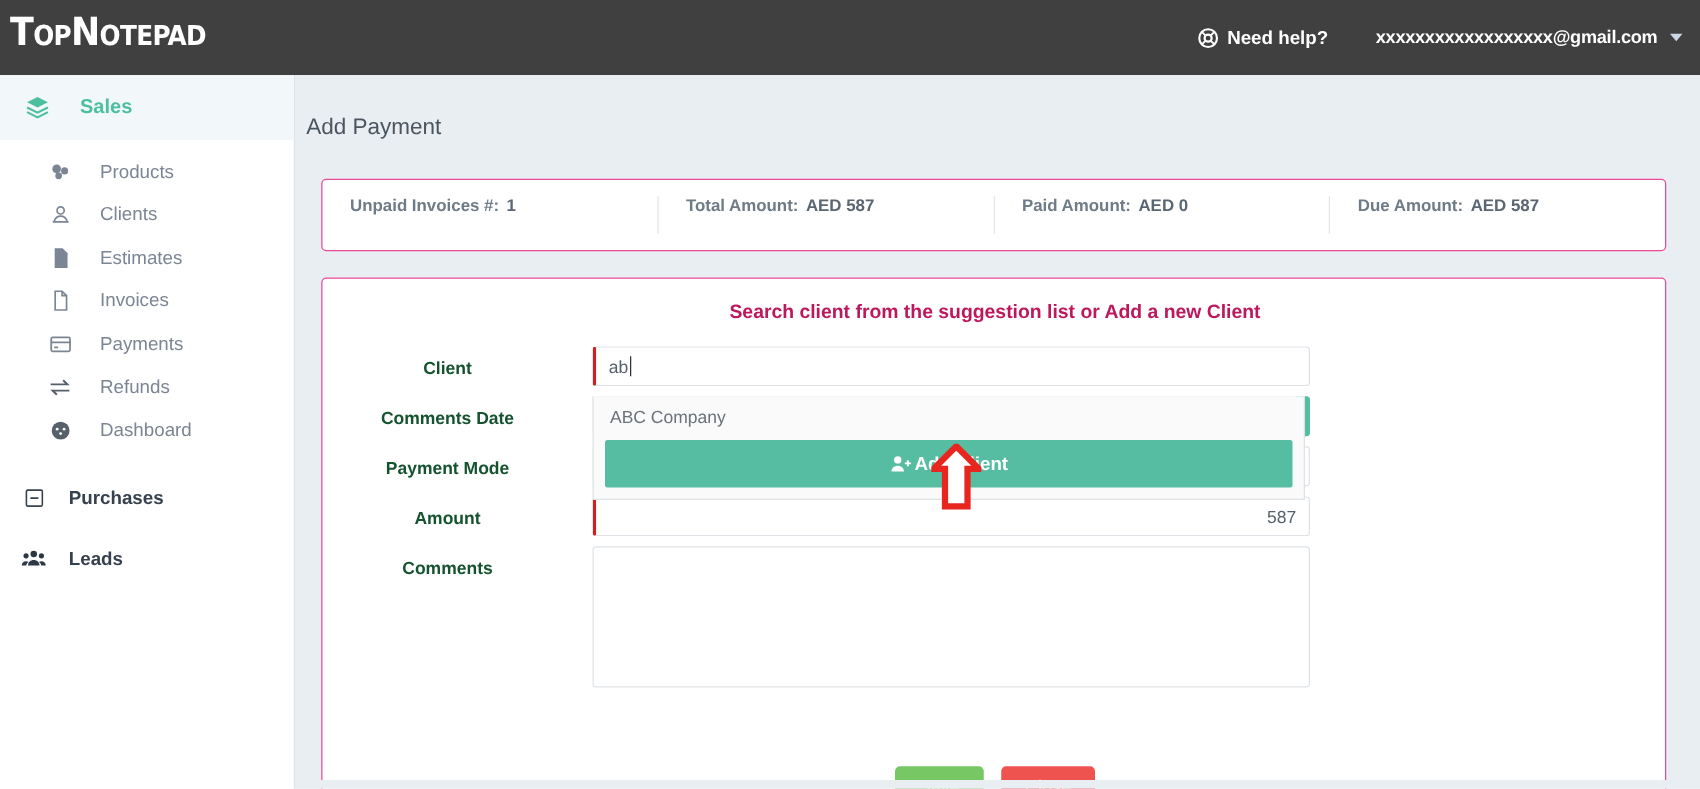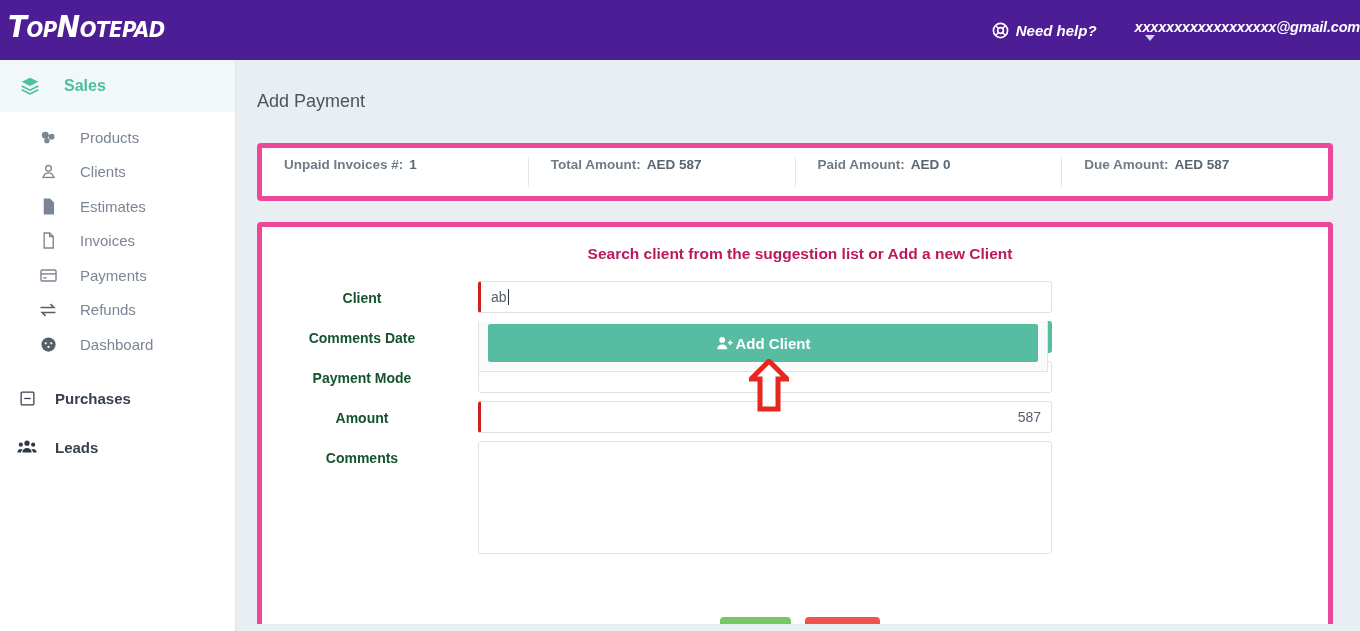--- a/index.html
+++ b/index.html
@@ -8,22 +8,21 @@
     width: 1360px; height: 631px;
     overflow: hidden;
     font-family: "Liberation Sans", sans-serif;
     background: #ffffff;
   }
   #app { position: relative; width: 1360px; height: 631px; }
 
   
   .header {
     position: absolute; left: 0; top: 0; width: 1360px; height: 60px;
-    background: #4c1d95;
-    font-style: italic;
+    background: #404040;
   }
   .logo {
     position: absolute; left: 8px; top: 8px;
     font-family: "DejaVu Sans Condensed", "Liberation Sans", sans-serif;
     font-weight: bold;
     font-size: 31px;
     letter-spacing: -0.5px;
     color: #ffffff;
     font-variant: small-caps;
     text-transform: none;
@@ -45,21 +44,21 @@
     letter-spacing: -0.2px;
   }
   .caret-down {
     width: 0; height: 0; margin-left: 10px; margin-right: 14px;
     border-left: 5px solid transparent;
     border-right: 5px solid transparent;
     border-top: 6px solid #cdd6e8;
     display: inline-block;
     vertical-align: middle;
   }
-  .user-wrap { display: flex; align-items: flex-start; flex-direction: column; }
+  .user-wrap { display: flex; align-items: center; }
 
   
   .sidebar {
     position: absolute; left: 0; top: 60px; width: 236px; height: 571px;
     background: #ffffff;
     border-right: 1px solid #dfe4e8;
   }
   .nav-group-head {
     height: 52px; display: flex; align-items: center;
     padding-left: 20px; background: #f2f7fa;
@@ -82,26 +81,26 @@
   .nav-ico svg { display: block; }
   .nav-ico { display: inline-flex; align-items: center; justify-content: center; }
 
   
   .main {
     position: absolute; left: 236px; top: 60px;
     width: 1124px; height: 571px;
     background: #e9eef2;
   }
   .page-title {
-    position: absolute; left: 21px; top: 31px;
+    position: absolute; left: 9px; top: 31px;
     font-size: 18px; color: #4a5560; text-align: center;
   }
   .card {
     position: absolute; background: #ffffff;
-    border: 5px solid #ec4899; border-radius: 4px;
+    border: 1px solid #ec4899; border-radius: 4px;
   }
   .summary-card {
     left: 21px; top: 83px; width: 1076px; height: 58px;
   }
   .summary-row {
     display: flex; height: 100%; align-items: center;
   }
   .summary-cell {
     flex: 1; display: flex; align-items: baseline;
     padding-left: 22px; height: 30px;
@@ -410,20 +409,21 @@
         </div>
 
         <div class="form-row" style="height:120px">
           <div class="f-label" style="top:9px">Comments</div>
           <div class="f-ctrl">
             <div class="textarea"></div>
           </div>
         </div>
 
         <div class="suggest">
+          <div class="suggest-item">ABC Company</div>
           <div class="add-client-btn">
             <span class="uplus">
               <svg width="17" height="16" viewBox="0 0 22 20" fill="#ffffff">
                 <circle cx="8" cy="6" r="3.8"></circle>
                 <path d="M1.5 18c0-3.6 2.9-6 6.5-6s6.5 2.4 6.5 6z"></path>
                 <rect x="15.4" y="8.6" width="6.2" height="1.9"></rect>
                 <rect x="17.55" y="6.45" width="1.9" height="6.2"></rect>
               </svg>
             </span>
             <span>Add Client</span>

